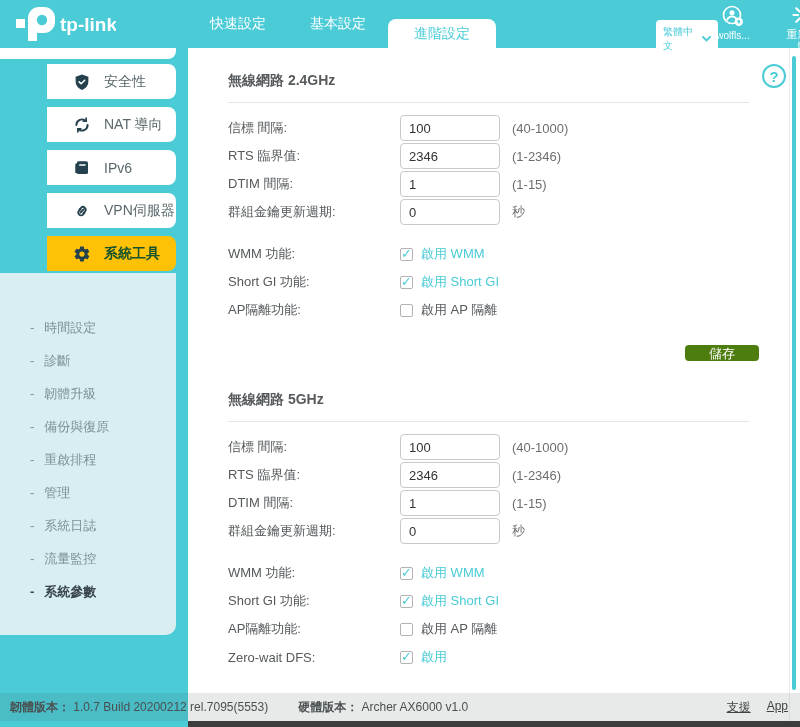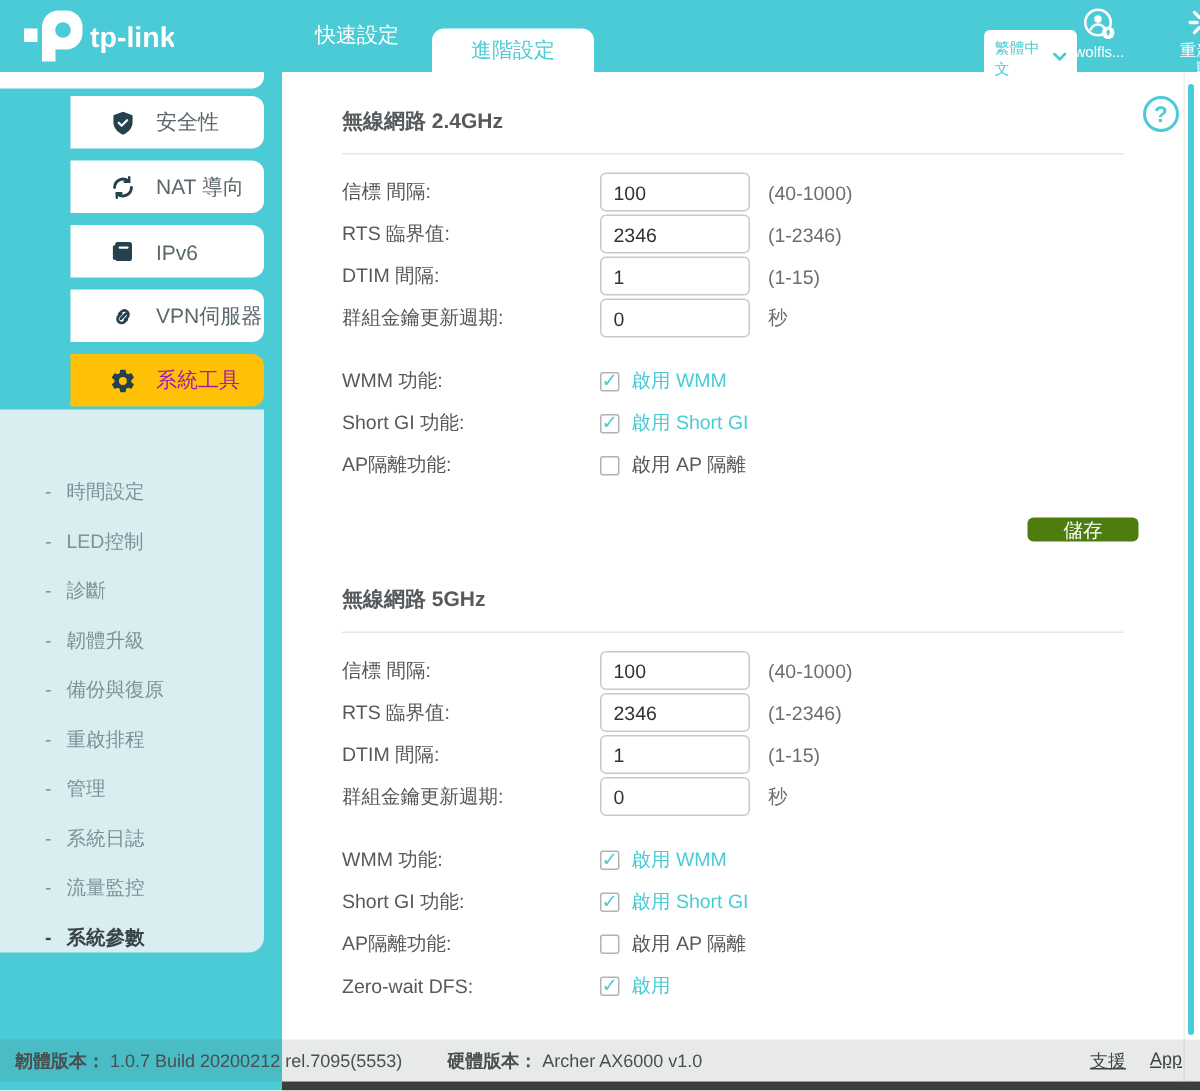--- a/index.html
+++ b/index.html
@@ -14,21 +14,21 @@
   
   .sidebar-bg { position:absolute; left:0; top:0; width:188px; height:727px; background:#4ACBD6; z-index:1; }
   .sidebar { position:absolute; left:0; top:0; width:188px; height:727px; z-index:3; }
   .partial-item { position:absolute; left:0; top:46px; width:176px; height:13px; background:#fff; border-radius:0 0 8px 0; }
   .nav-items { position:absolute; left:0; top:64px; width:176px;padding-left:47px; }
   .nav-item {
     height:35px; margin-bottom:8px; background:#fff; border-radius:0 8px 8px 0;
     display:flex; align-items:center; padding-left:26px; gap:13px;
     color:#5a686c; font-size:14px; cursor:default;
   }
-  .nav-item.active { background:#FFC106; color:#a21caf; }
+  .nav-item.active { background:#FFC106; color:#14532d;font-weight:bold; }
   .nav-item .icon { width:18px; height:18px; display:inline-flex; }
   .subpanel {
     position:absolute; left:0; top:273px; width:176px; height:362px;
     background:#D8EEF1; border-radius:0 0 10px 0; padding-top:38px;
   }
   .sub-item {
     height:33px; line-height:33px; padding-left:30px;
     font-size:13px; color:#7d9296; cursor:default; white-space:nowrap;
   }
   .sub-item::before { content:"-"; margin-right:10px; }
@@ -170,21 +170,20 @@
           </svg>
       </span>
       <span>系統工具</span>
     </div>
   </div>
 
   <div class="subpanel">
 
       <div class="sub-item"><span>時間設定</span></div>
 
-      <div class="sub-item"><span>LED控制</span></div>
 
       <div class="sub-item"><span>診斷</span></div>
 
       <div class="sub-item"><span>韌體升級</span></div>
 
       <div class="sub-item"><span>備份與復原</span></div>
 
       <div class="sub-item"><span>重啟排程</span></div>
 
       <div class="sub-item"><span>管理</span></div>
@@ -207,20 +206,23 @@
       <text x="44" y="25" font-size="19" font-weight="bold" fill="#fff" font-family="Liberation Sans, sans-serif">tp-link</text>
     </svg>
   </div>
 
   <div class="header-tabs">
 
       <div class="tab">
         <span>快速設定</span>
       </div>
 
+      <div class="tab">
+        <span>基本設定</span>
+      </div>
 
       <div class="tab active">
         <span>進階設定</span>
       </div>
     </div>
 
   <div class="lang-select">
     <span>繁體中文</span>
     <span>
       <svg width="9" height="6" viewBox="0 0 9 6">

